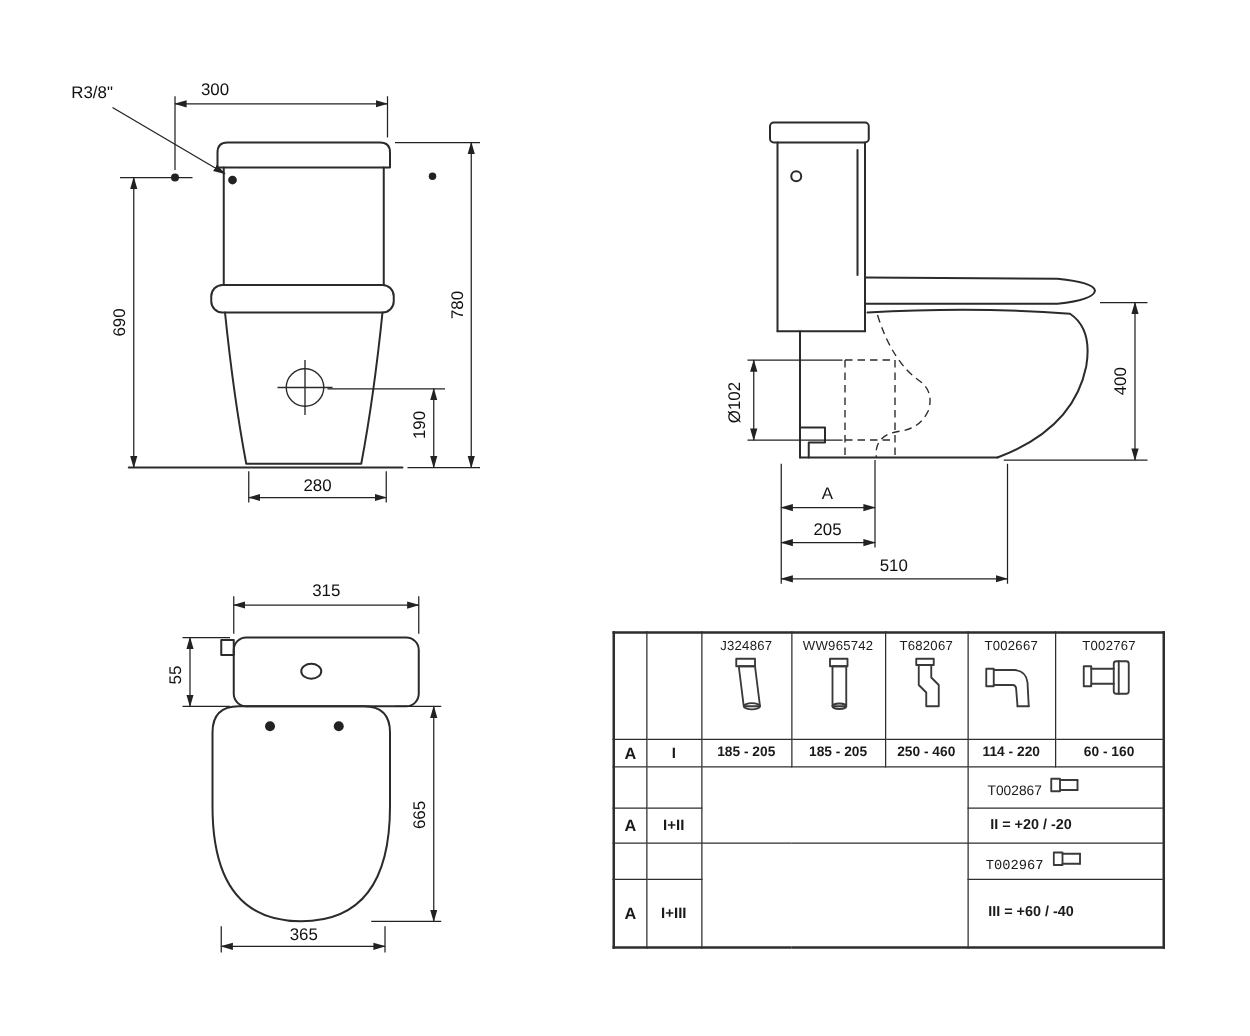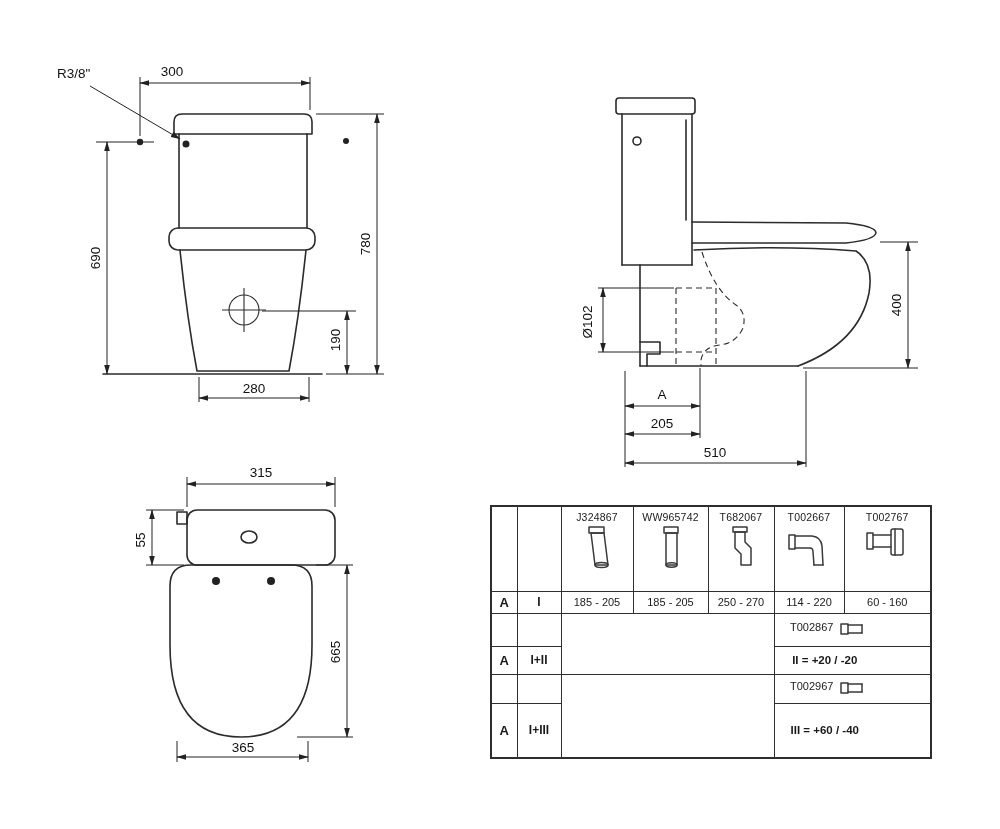--- a/index.html
+++ b/index.html
@@ -17,29 +17,29 @@
     border:2px solid #2e2e2e;background:#fff;
   }
   .spec-table td{
     border:1px solid #2e2e2e;padding:0;text-align:center;vertical-align:middle;
     font-size:11px;color:#1a1a1a;overflow:hidden;
   }
   tr.r-head{height:85px;}
   tr.r-vals{height:22px;}
   tr.r-acc1{height:33px;}
   tr.r-note1{height:28px;}
-  tr.r-acc2{height:29px;}
+  tr.r-acc2{height:29px;font-family:Liberation Mono, monospace;}
   tr.r-note2{height:55px;}
   td.prodcell{vertical-align:top;padding-top:4px;margin-top:44px;}
   .code{font-size:10.5px;letter-spacing:.2px;margin-bottom:2px;}
   .iconwrap{display:flex;justify-content:center;align-items:flex-start;}
-  td.b,.b{font-weight:normal;}
+  td.b,.b{font-weight:bold;}
   td.rowlabel{font-size:13px;font-weight:bold;}
   td.config{font-size:12px;font-weight:bold;}
-  .accwrap{display:flex;align-items:flex-start;justify-content:center;gap:7px;padding-right:48px;}
+  .accwrap{display:flex;align-items:flex-end;justify-content:center;gap:7px;padding-right:48px;}
   .acccode{font-size:11px;}
   td.noteCell{font-weight:bold;font-size:11.5px;padding-right:55px;margin-left:36px;}
   .pipe{stroke:#3a3a3a;fill:none;stroke-width:1.5;stroke-linejoin:round;stroke-linecap:round;}
 </style>
 </head>
 <body>
 
 <div class="canvas">
 
 <svg class="drawing" width="1000" height="829" viewBox="0 0 1000 829">
@@ -231,21 +231,21 @@
               </svg>
       </div>
     </td>
   </tr>
 
   <tr class="r-vals">
     <td class="rowlabel">A</td>
     <td class="config">I</td>
     <td class="b">185 - 205</td>
     <td class="b">185 - 205</td>
-    <td class="b">250 - 270</td>
+    <td class="b">250 - 460</td>
     <td class="b">114 - 220</td>
     <td class="b">60 - 160</td>
   </tr>
 
   <tr class="r-acc1">
     <td></td>
     <td></td>
     <td colspan="3" rowspan="2"></td>
     <td colspan="2">
       <div class="accwrap">

